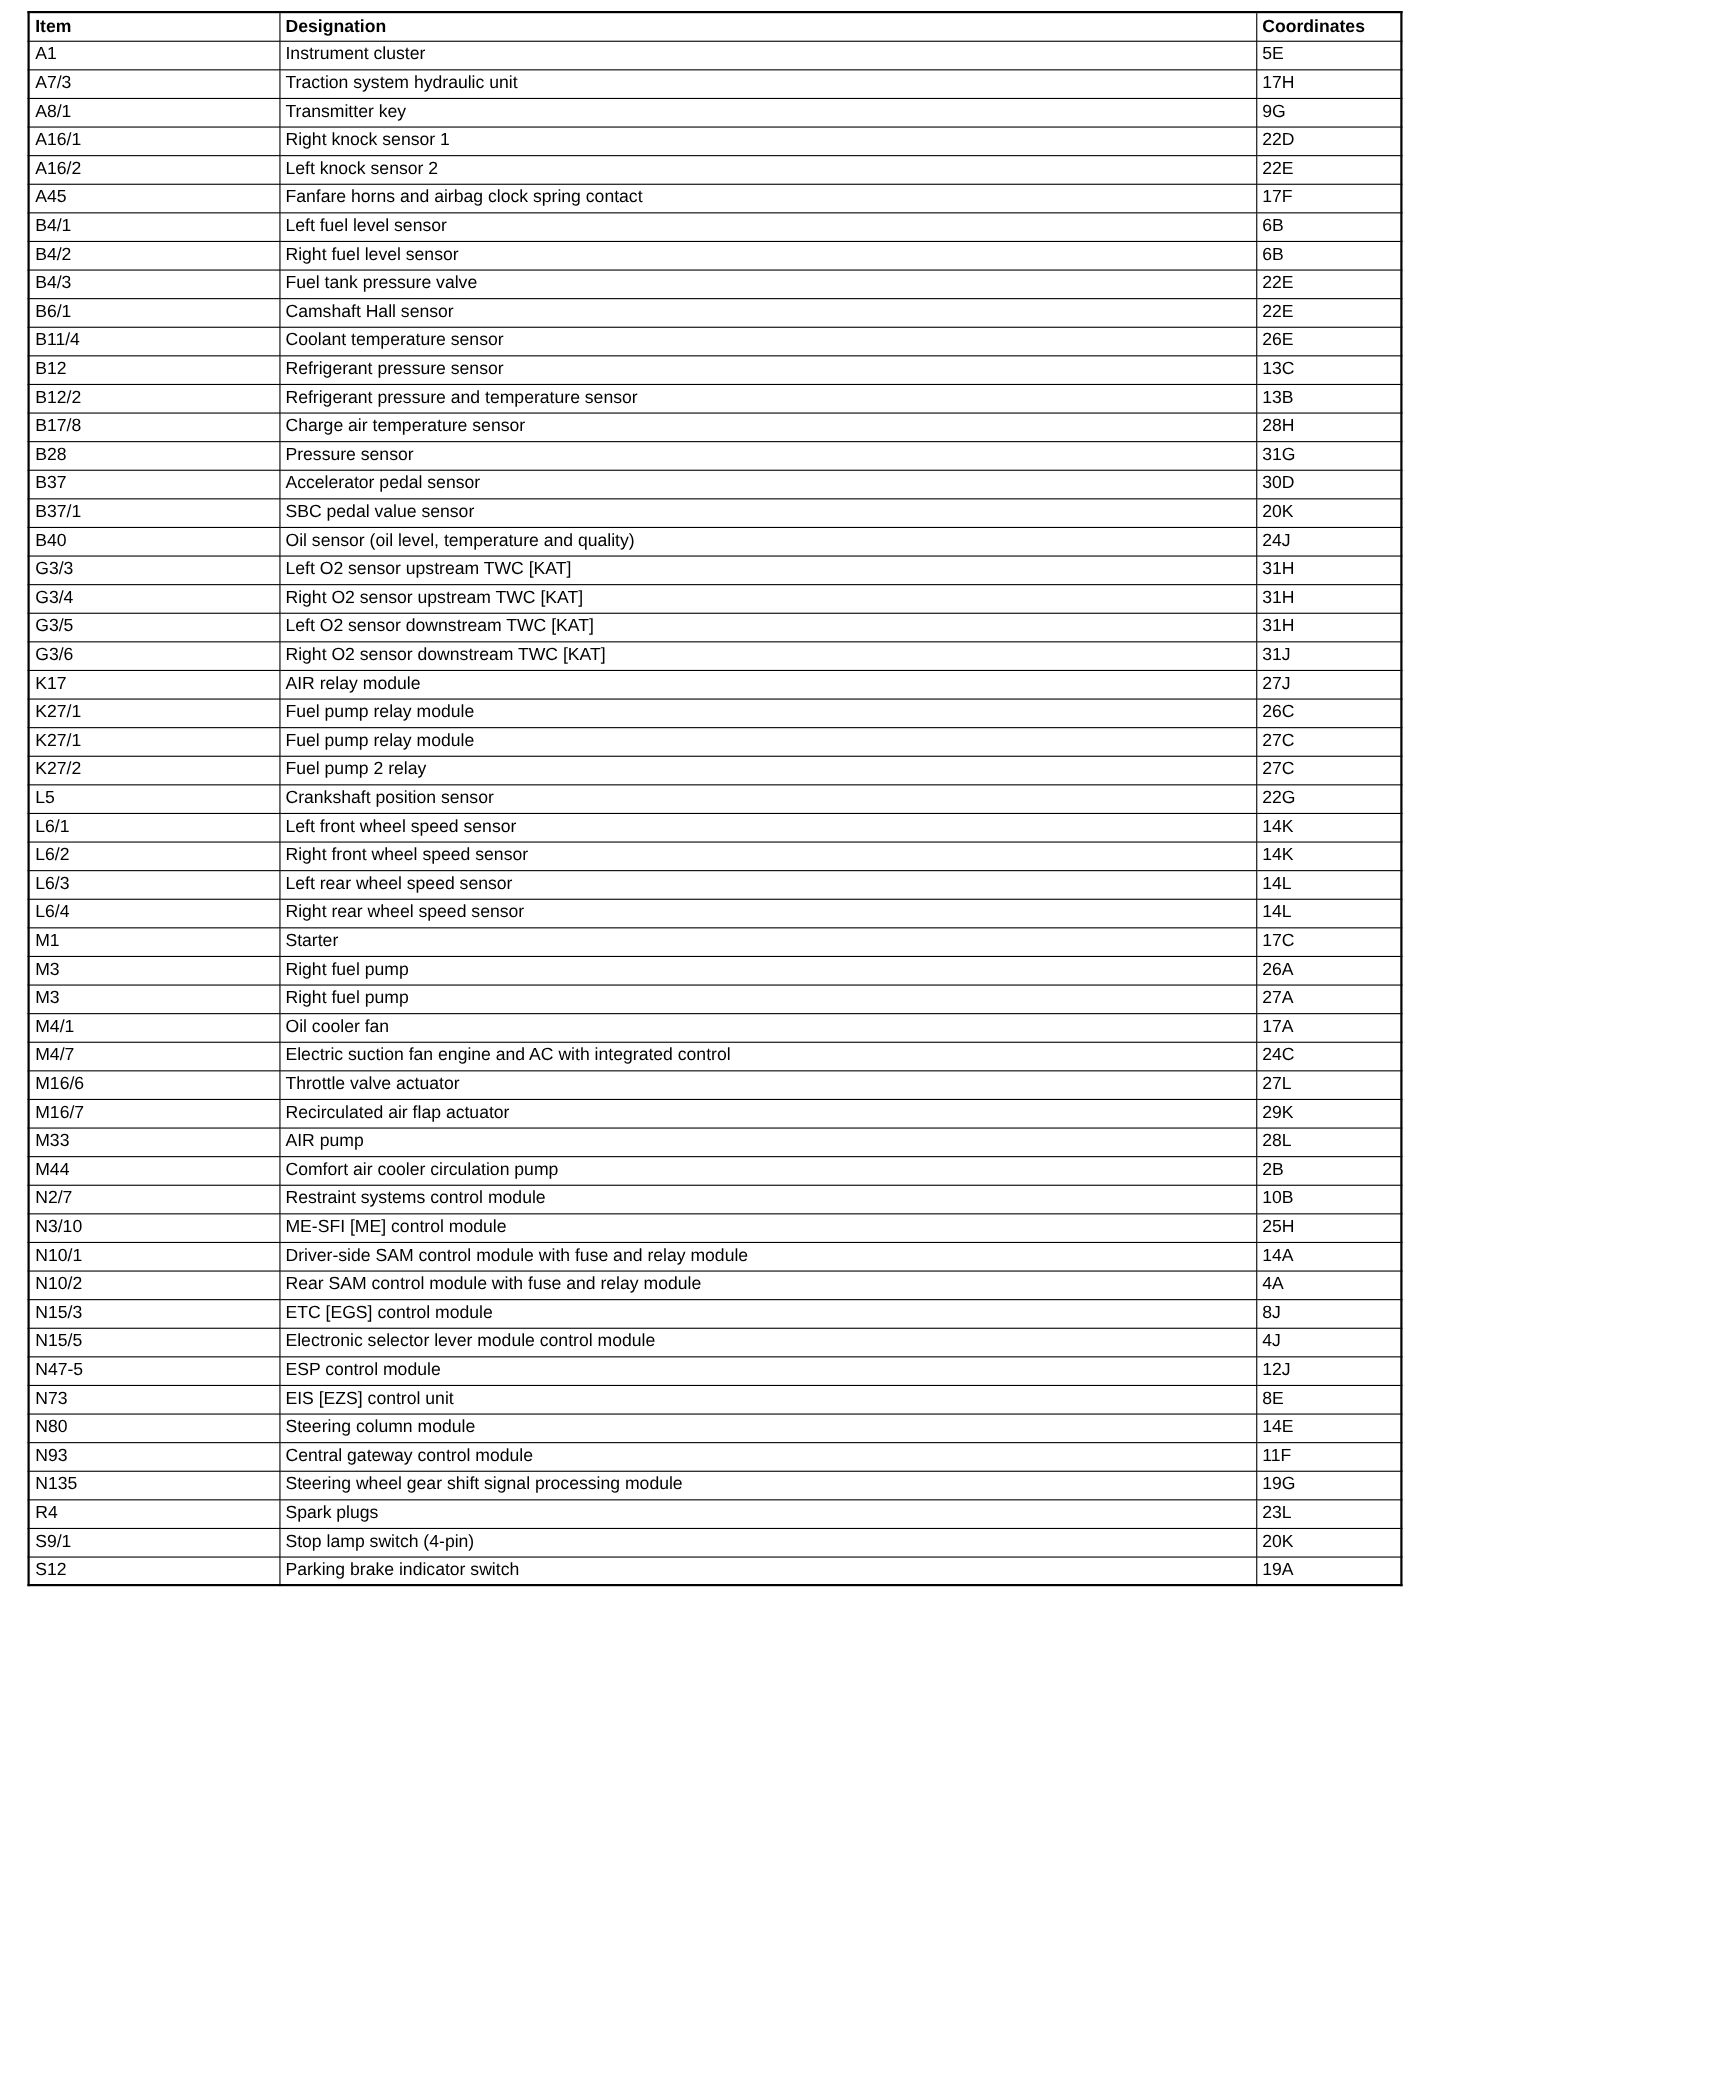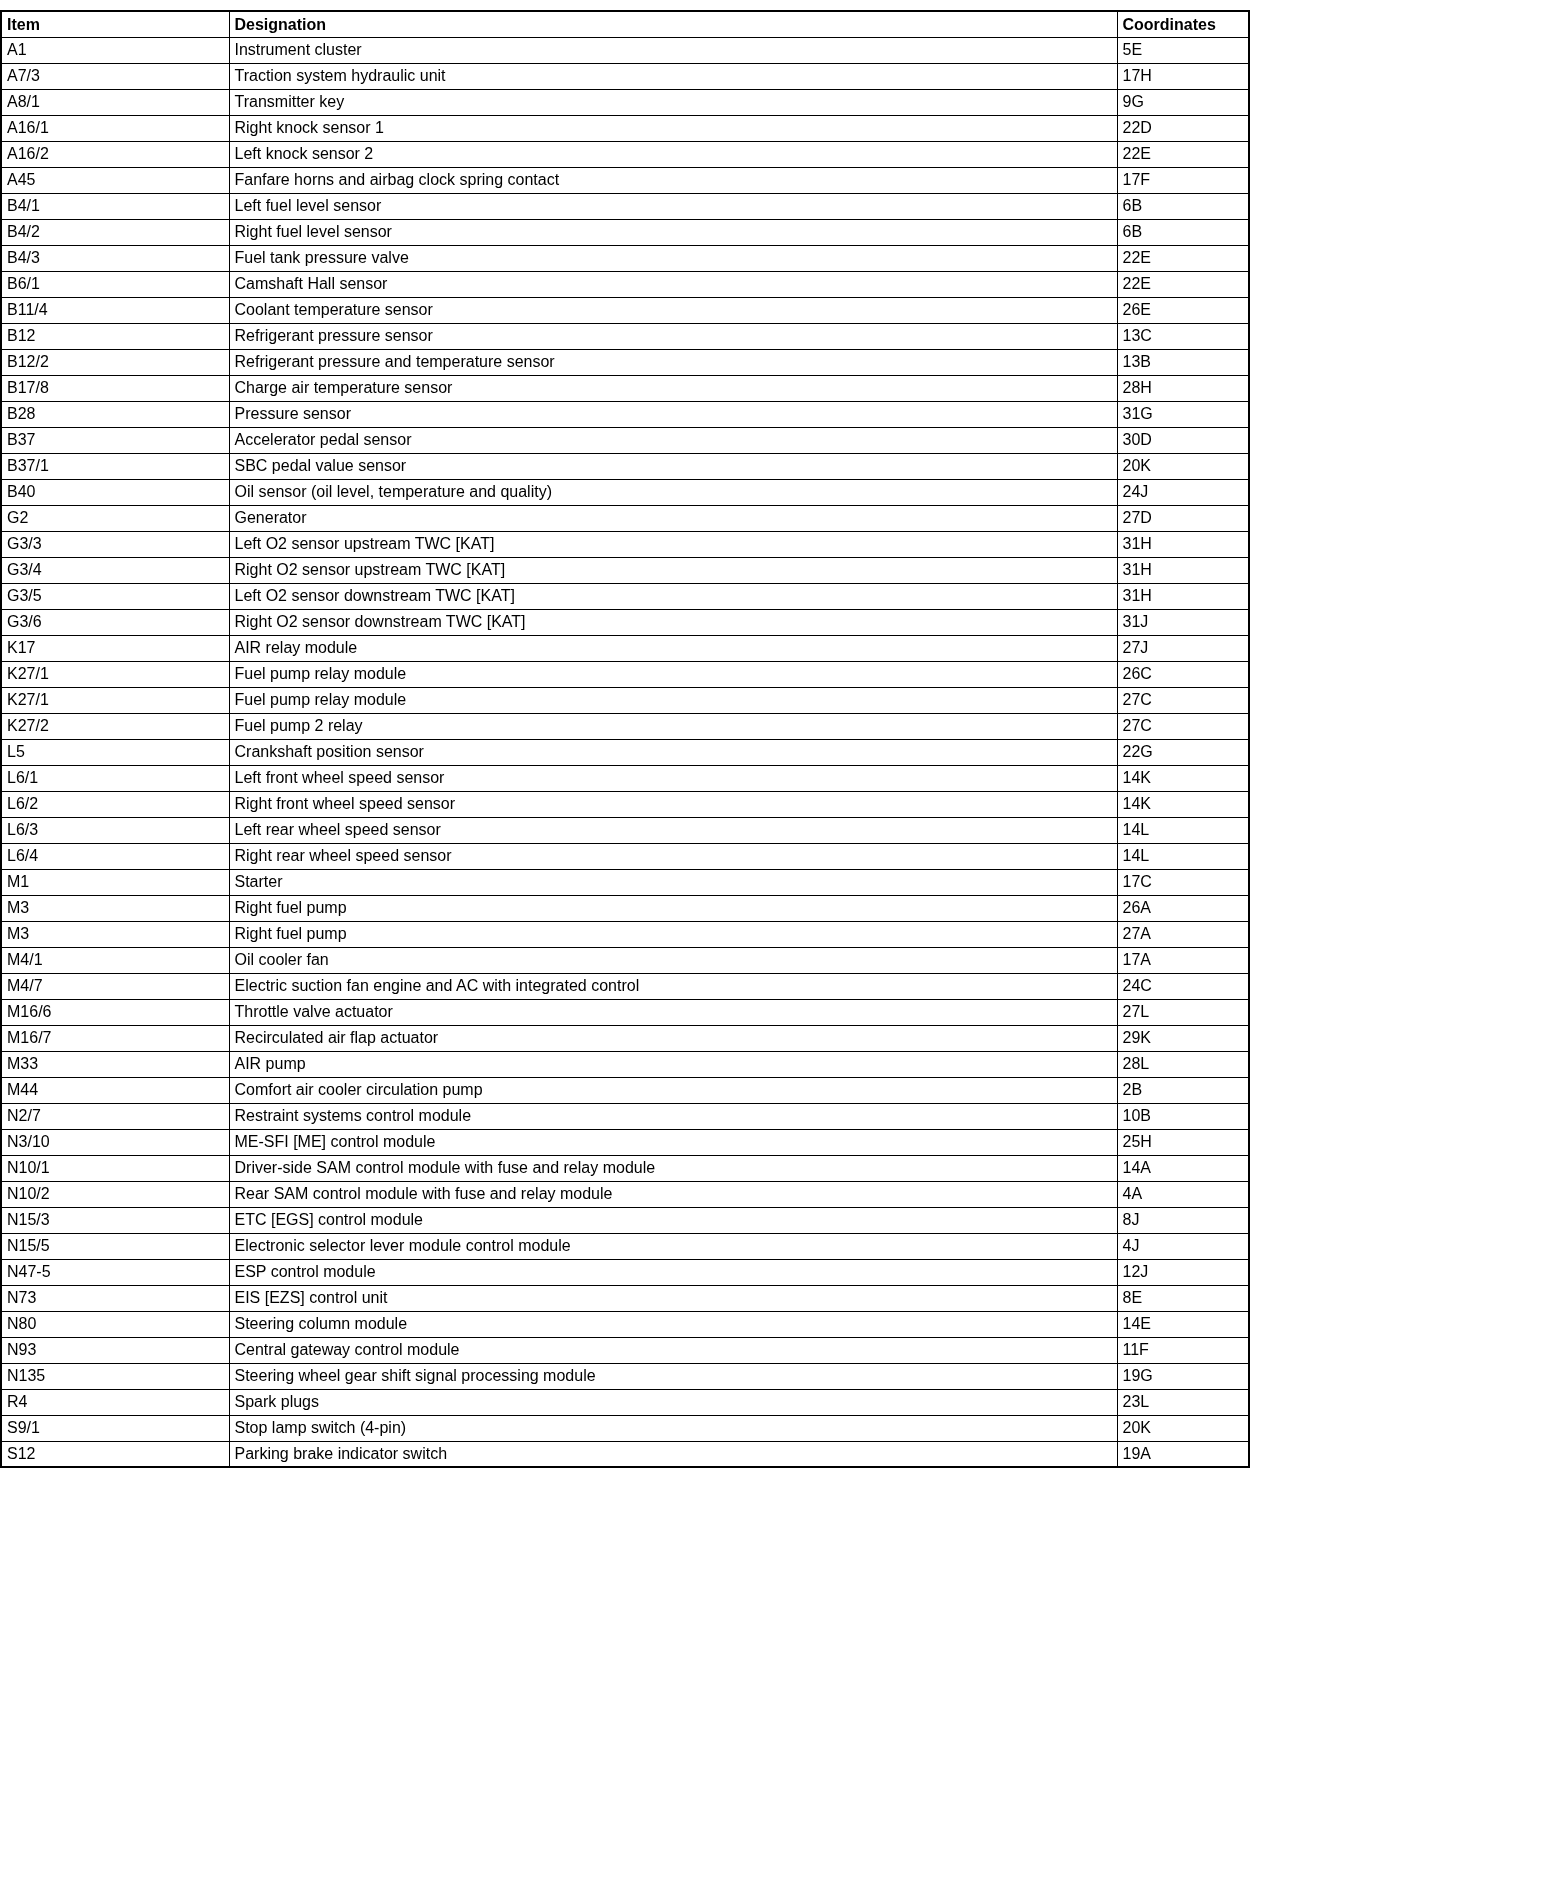--- a/index.html
+++ b/index.html
@@ -10,21 +10,21 @@
   body {
     width: 1568px;
     height: 1902px;
     position: relative;
     font-family: "Liberation Sans", sans-serif;
     color: #000000;
   }
   .page {
     position: absolute;
     top: 10px;
-    left: 0;
+    left: 25px;
   }
   table.component-table {
     border-collapse: collapse;
     table-layout: fixed;
     width: 1248px;
     border: 2px solid #000000;
     background: #ffffff;
   }
   col.col-item        { width: 228px; }
   col.col-designation { width: 888px; }
@@ -148,25 +148,20 @@
           <td>B37/1</td>
           <td>SBC pedal value sensor</td>
           <td>20K</td>
         </tr>
         <tr>
           <td>B40</td>
           <td>Oil sensor (oil level, temperature and quality)</td>
           <td>24J</td>
         </tr>
         <tr>
-          <td>G2</td>
-          <td>Generator</td>
-          <td>27D</td>
-        </tr>
-        <tr>
           <td>G3/3</td>
           <td>Left O2 sensor upstream TWC [KAT]</td>
           <td>31H</td>
         </tr>
         <tr>
           <td>G3/4</td>
           <td>Right O2 sensor upstream TWC [KAT]</td>
           <td>31H</td>
         </tr>
         <tr>

